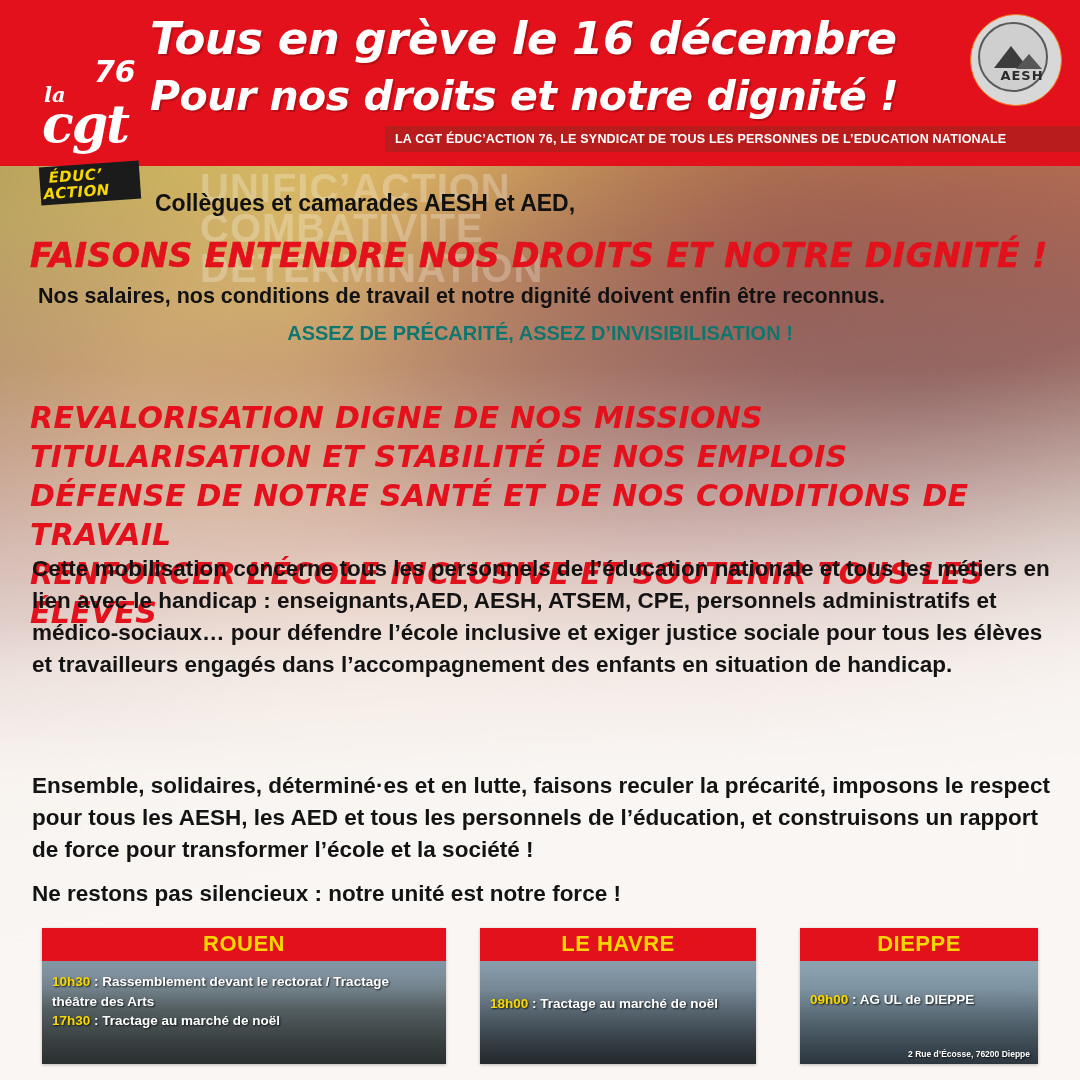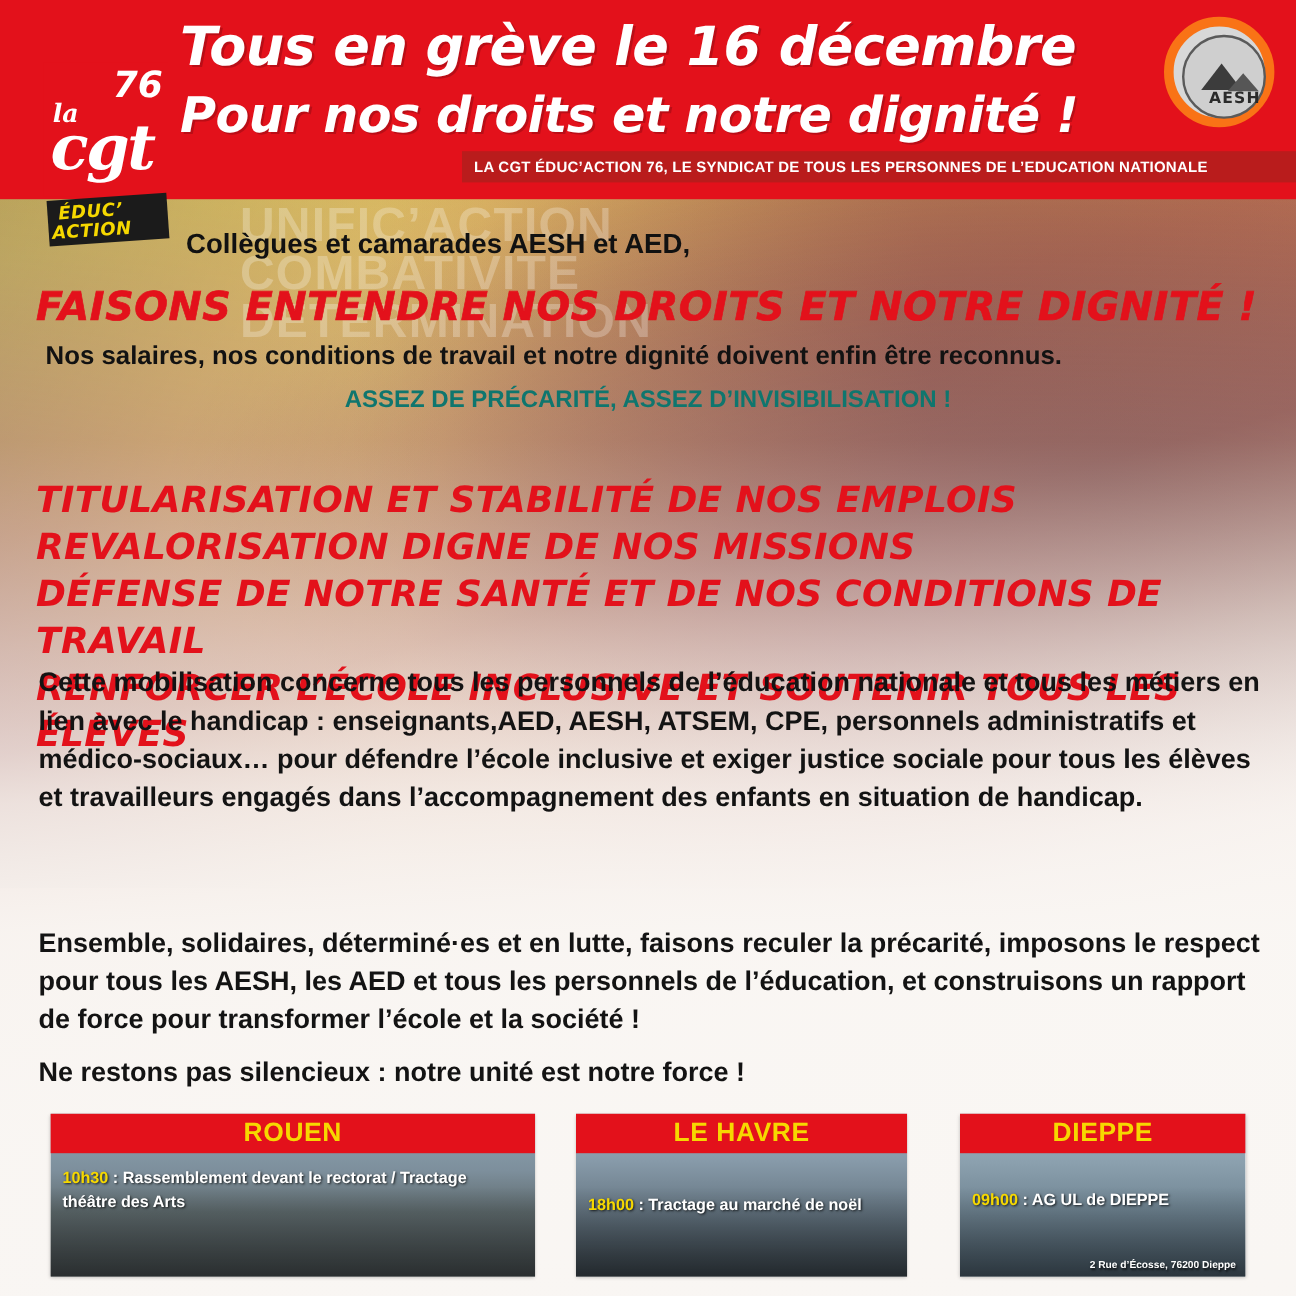--- a/index.html
+++ b/index.html
@@ -175,21 +175,21 @@
   .cgt-logo .educ-t1 { left: 9px; top: 2px; }
   .cgt-logo .educ-t2 { left: 3px; top: 18px; }
 
   
   .aesh-badge {
     position: absolute;
     right: 18px; top: 14px;
     width: 92px; height: 92px;
     border-radius: 50%;
     background: #d8d8d8;
-    border: 8px solid #f97316;
+    border: 1px solid #f97316;
     box-sizing: border-box;
   }
   .aesh-badge .inner {
     position: absolute;
     left: 7px; top: 7px;
     width: 70px; height: 70px;
     border-radius: 50%;
     border: 2px solid #5a5a5a;
     box-sizing: border-box;
     background: #cfcfcf;
@@ -401,39 +401,42 @@
     </div>
   </div>
 
   <div class="content">
     <div class="greeting">Collègues et camarades AESH et AED,</div>
     <div class="headline-stencil">FAISONS ENTENDRE NOS DROITS ET NOTRE DIGNITÉ !</div>
     <div class="lead">Nos salaires, nos conditions de travail et notre dignité doivent enfin être reconnus.</div>
     <div class="sub-red">ASSEZ DE PRÉCARITÉ, ASSEZ D’INVISIBILISATION !</div>
 
     <div class="demands">
+      <div class="d">REVALORISATION DIGNE DE NOS MISSIONS</div>
       <div class="d">TITULARISATION ET STABILITÉ DE NOS EMPLOIS</div>
-      <div class="d">REVALORISATION DIGNE DE NOS MISSIONS</div>
       <div class="d">DÉFENSE DE NOTRE SANTÉ ET DE NOS CONDITIONS DE TRAVAIL</div>
       <div class="d">RENFORCER L’ÉCOLE INCLUSIVE ET SOUTENIR TOUS LES ÉLÈVES</div>
     </div>
 
     <div class="para para-1">Cette mobilisation concerne tous les personnels de l’éducation nationale et tous les métiers en lien avec le handicap : enseignants,AED, AESH, ATSEM, CPE, personnels administratifs et médico-sociaux… pour défendre l’école inclusive et exiger justice sociale pour tous les élèves et travailleurs engagés dans l’accompagnement des enfants en situation de handicap.</div>
     <div class="para para-2">Ensemble, solidaires, déterminé·es et en lutte, faisons reculer la précarité, imposons le respect pour tous les AESH, les AED et tous les personnels de l’éducation, et construisons un rapport de force pour transformer l’école et la société !</div>
     <div class="para para-3">Ne restons pas silencieux : notre unité est notre force !</div>
   </div>
 
   <div class="cards">
 
     <div class="card card-rouen">
       <div class="photo"></div>
       <div class="head">ROUEN</div>
       <div class="lines">
         <div>
           <span class="time">10h30</span><span> : Rassemblement devant le rectorat / Tractage théâtre des Arts</span>
+        </div>
+        <div>
+          <span class="time">17h30</span><span> : Tractage au marché de noël</span>
         </div>
       </div>
     </div>
 
     <div class="card card-havre">
       <div class="photo"></div>
       <div class="head">LE HAVRE</div>
       <div class="lines">
         <div>
           <span class="time">18h00</span><span> : Tractage au marché de noël</span>

